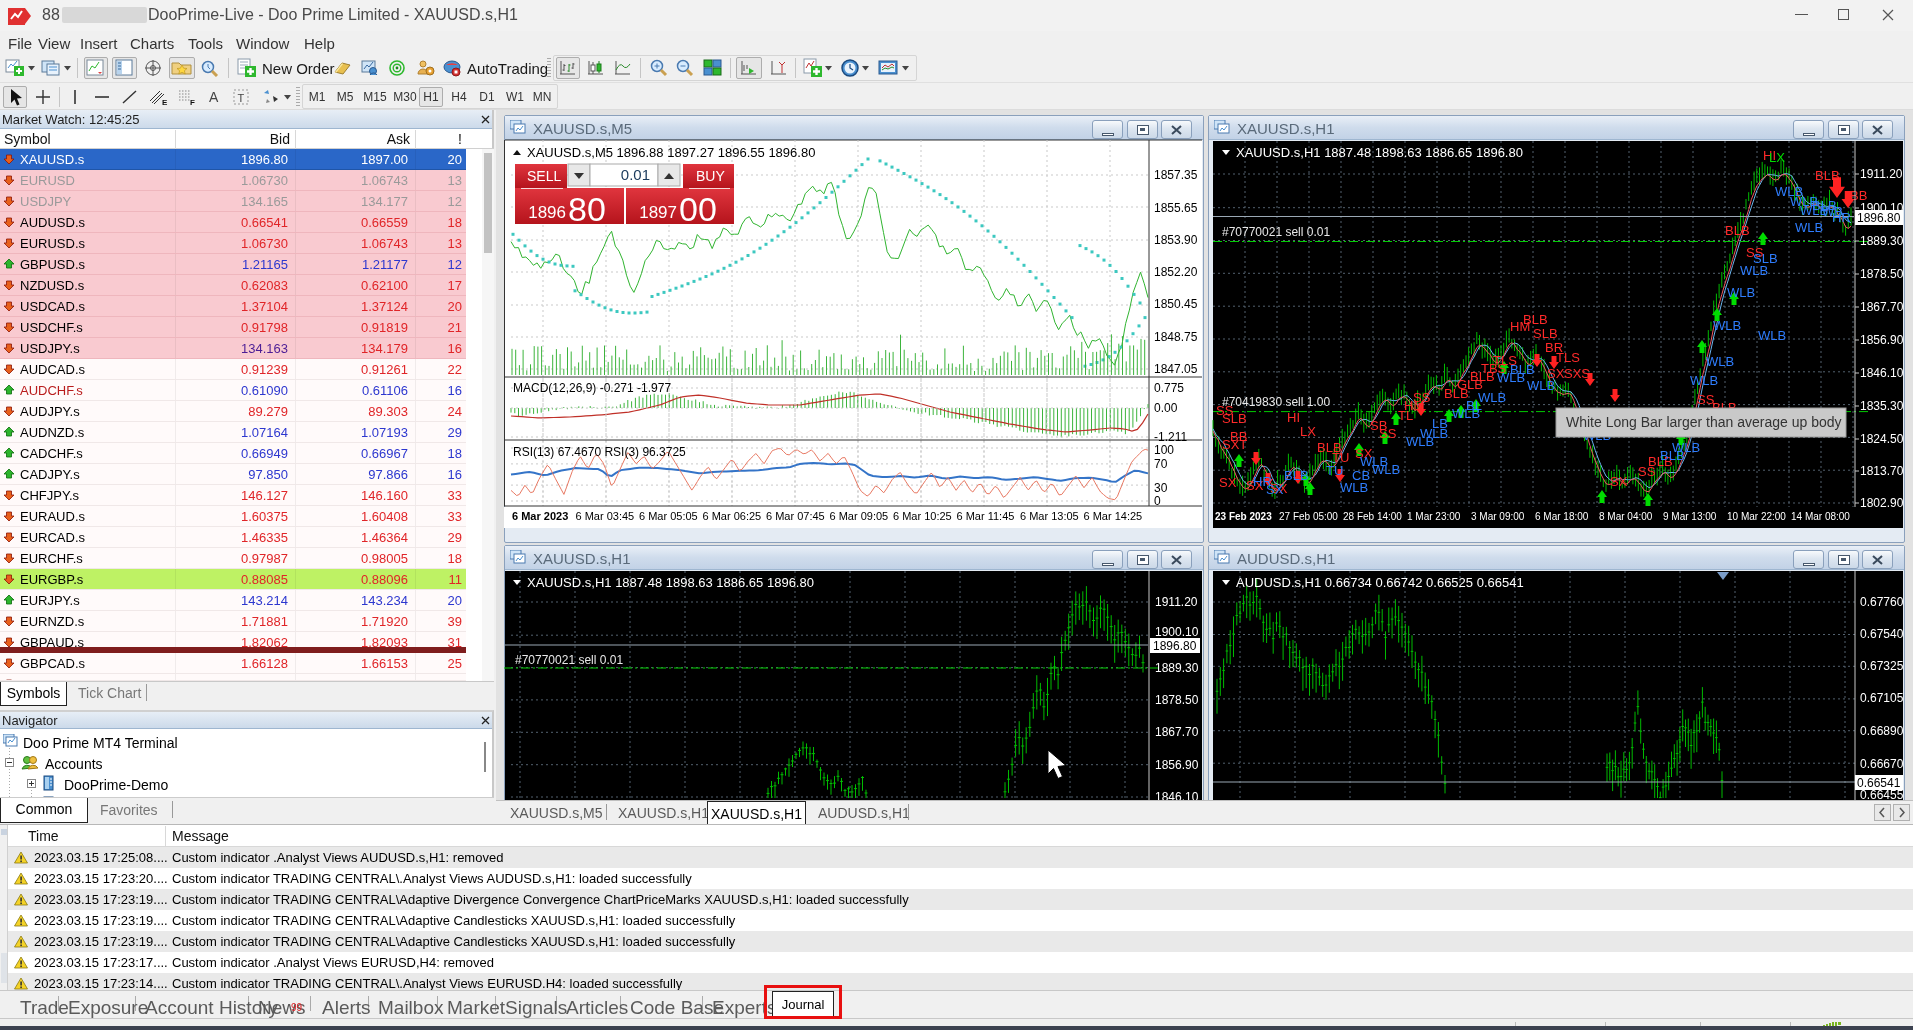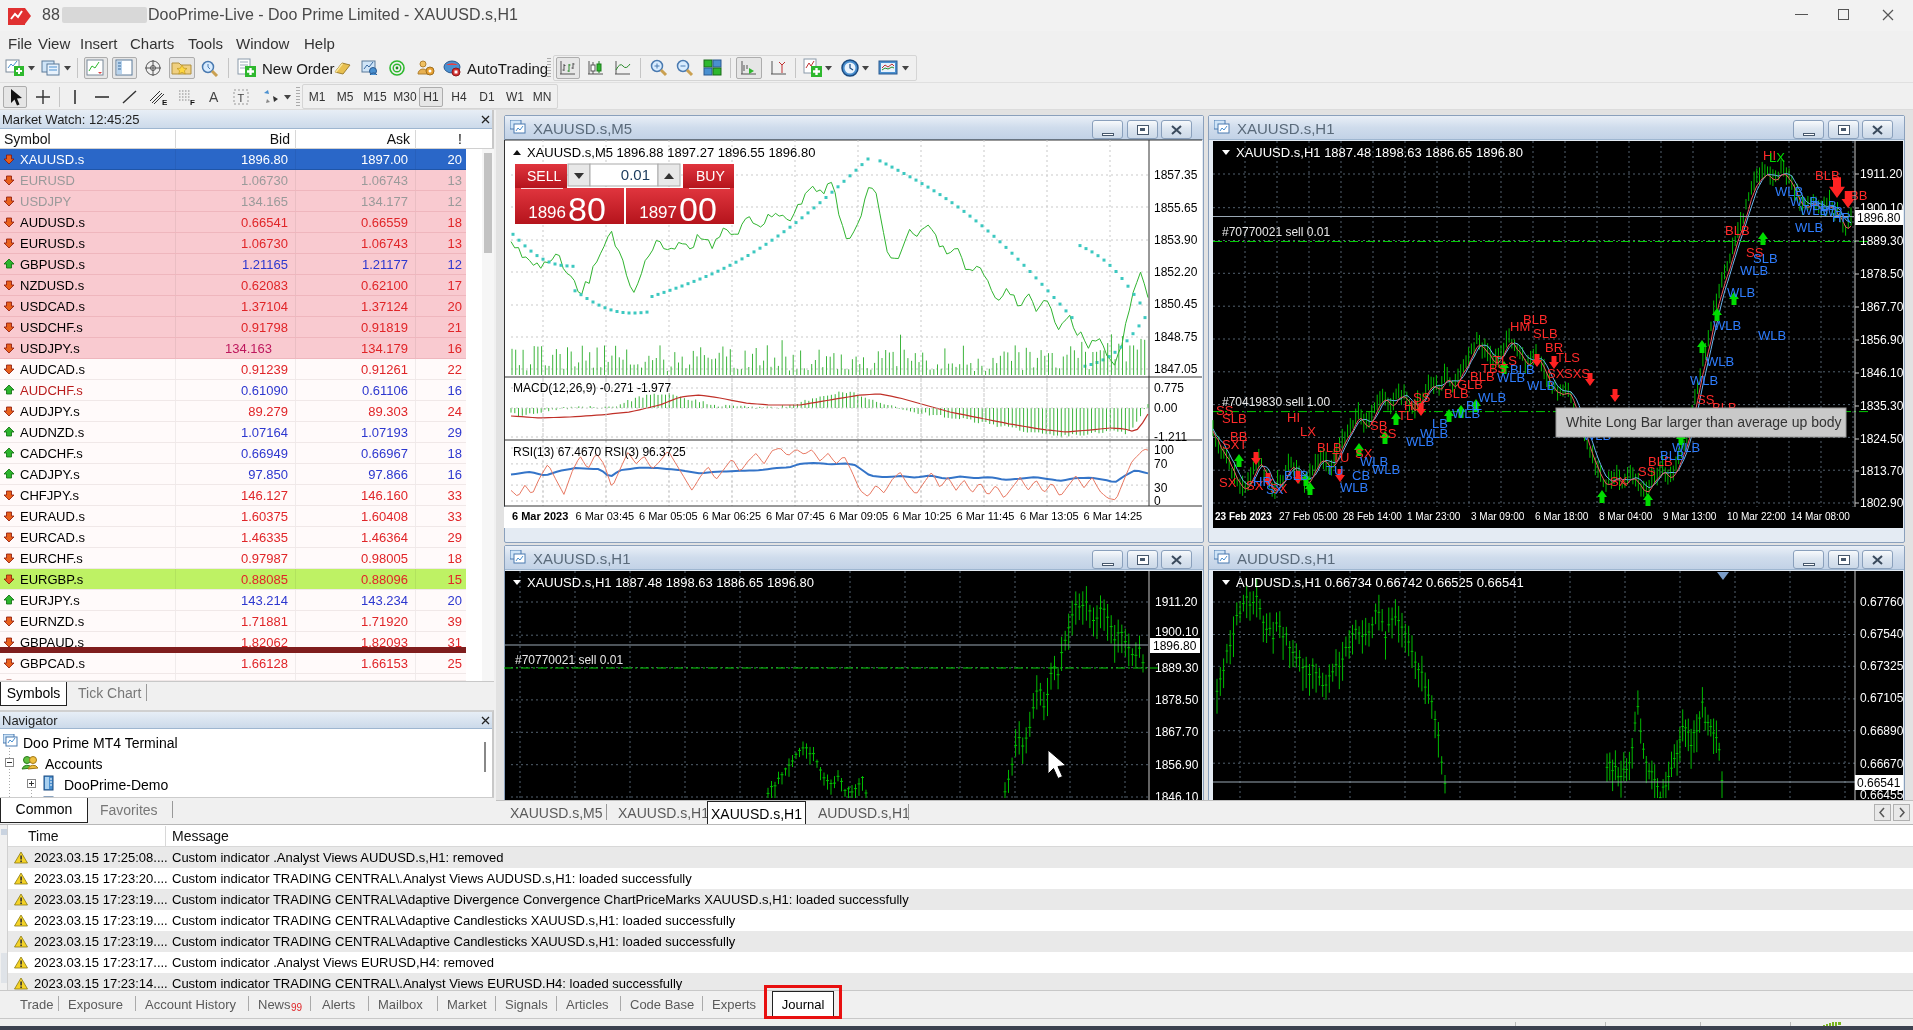--- a/index.html
+++ b/index.html
@@ -12,21 +12,21 @@
  border-bottom:1px solid #9eb6d0;}
 .wtxt{position:absolute;left:28px;top:4px;font-size:15px;color:#5a6a7a;}
 .wbtn{position:absolute;top:4px;width:31px;height:19px;border:1px solid #8aa0bc;border-radius:3px;
  background:linear-gradient(#f8fafc,#dde6f0 45%,#ccd9e8);display:flex;align-items:center;justify-content:center;}
 .tf{position:absolute;top:4px;height:20px;font-size:12px;color:#333;display:flex;align-items:center;justify-content:center;}
 svg text{font-family:"Liberation Sans",sans-serif;}
 .mwrow{position:absolute;left:0;width:466px;height:21px;font-size:13px;}
 .mwsym{position:absolute;left:20px;top:3px;}
 .mwb{position:absolute;top:3px;text-align:right;}
 .jrow{position:absolute;left:8px;right:0;height:21px;font-size:13px;color:#000;}
-.btab{color:#5a5a5a;font-size:13px;}
+.btab{color:#5a5a5a;font-size:19px;}
 </style></head><body>
 
 <div class="abs" style="left:0;top:0;width:1913px;height:31px;background:#f2f2f2;">
  <svg class="abs" style="left:8px;top:5px" width="24" height="22">
   <rect x="0" y="3" width="17" height="17" fill="#e03030"></rect>
   <path d="M17 3 l6 8 l-6 8 z" fill="#e03030"></path>
   <path d="M3 14 l4 -5 l3 3 l4 -6" stroke="#fff" stroke-width="2" fill="none"></path>
  </svg>
  <span class="abs" style="left:42px;top:6px;font-size:16px;color:#4a4a4a;">88</span>
  <span class="abs" style="left:62px;top:7px;width:85px;height:16px;background:#d8d8d8;border-radius:2px;"></span>
@@ -457,21 +457,21 @@
 <span class="mwb" style="left:420px;width:42px;color:#e02528">21</span>
 <span class="abs" style="left:175px;top:0;width:1px;height:21px;background:rgba(0,0,0,0.06)"></span>
 <span class="abs" style="left:295px;top:0;width:1px;height:21px;background:rgba(0,0,0,0.06)"></span>
 <span class="abs" style="left:415px;top:0;width:1px;height:21px;background:rgba(0,0,0,0.06)"></span>
 </div>
 <div class="mwrow" style="top:228px;height:21px;background:#f9cad0;overflow:hidden;border-bottom:1px solid #efb6bd;">
 <svg width="12" height="12" style="position:absolute;left:3px;top:4px">
         <path d="M6 11 L1 6 H3.5 V2 H8.5 V6 H11 z" fill="#e8601c" stroke="#8a1408" stroke-width="0.8"></path>
       </svg>
 <span class="mwsym" style="color:#000">USDJPY.s</span>
-<span class="mwb" style="left:164px;width:108px;color:#be185d">134.163</span>
+<span class="mwb" style="left:180px;width:108px;color:#4c1d95">134.163</span>
 <span class="mwb" style="left:300px;width:108px;color:#e02528">134.179</span>
 <span class="mwb" style="left:420px;width:42px;color:#e02528">16</span>
 <span class="abs" style="left:175px;top:0;width:1px;height:21px;background:rgba(0,0,0,0.06)"></span>
 <span class="abs" style="left:295px;top:0;width:1px;height:21px;background:rgba(0,0,0,0.06)"></span>
 <span class="abs" style="left:415px;top:0;width:1px;height:21px;background:rgba(0,0,0,0.06)"></span>
 </div>
 <div class="mwrow" style="top:249px;height:21px;background:#fffafa;overflow:hidden;border-bottom:1px solid #f0e8e8;">
 <svg width="12" height="12" style="position:absolute;left:3px;top:4px">
         <path d="M6 11 L1 6 H3.5 V2 H8.5 V6 H11 z" fill="#e8601c" stroke="#8a1408" stroke-width="0.8"></path>
       </svg>
@@ -591,21 +591,21 @@
 <span class="abs" style="left:295px;top:0;width:1px;height:21px;background:rgba(0,0,0,0.06)"></span>
 <span class="abs" style="left:415px;top:0;width:1px;height:21px;background:rgba(0,0,0,0.06)"></span>
 </div>
 <div class="mwrow" style="top:459px;height:21px;background:#bef264;overflow:hidden;border-bottom:1px solid #f0e8e8;">
 <svg width="12" height="12" style="position:absolute;left:3px;top:4px">
         <path d="M6 11 L1 6 H3.5 V2 H8.5 V6 H11 z" fill="#e8601c" stroke="#8a1408" stroke-width="0.8"></path>
       </svg>
 <span class="mwsym" style="color:#000">EURGBP.s</span>
 <span class="mwb" style="left:180px;width:108px;color:#e02528">0.88085</span>
 <span class="mwb" style="left:300px;width:108px;color:#e02528">0.88096</span>
-<span class="mwb" style="left:420px;width:42px;color:#e02528">15</span>
+<span class="mwb" style="left:420px;width:42px;color:#e02528">11</span>
 <span class="abs" style="left:175px;top:0;width:1px;height:21px;background:rgba(0,0,0,0.06)"></span>
 <span class="abs" style="left:295px;top:0;width:1px;height:21px;background:rgba(0,0,0,0.06)"></span>
 <span class="abs" style="left:415px;top:0;width:1px;height:21px;background:rgba(0,0,0,0.06)"></span>
 </div>
 <div class="mwrow" style="top:480px;height:21px;background:#fffafa;overflow:hidden;border-bottom:1px solid #f0e8e8;">
 <svg width="12" height="12" style="position:absolute;left:3px;top:4px">
         <path d="M6 1 L11 6 H8.5 V10 H3.5 V6 H1 z" fill="#2db52d" stroke="#0a6a0a" stroke-width="0.8"></path>
       </svg>
 <span class="mwsym" style="color:#000">EURJPY.s</span>
 <span class="mwb" style="left:180px;width:108px;color:#2d37cf">143.214</span>

